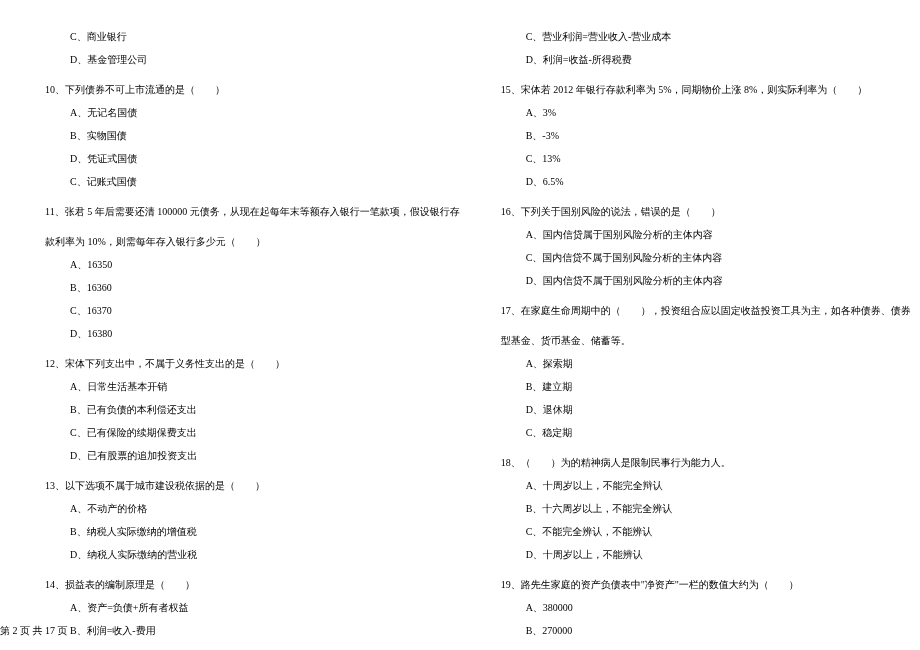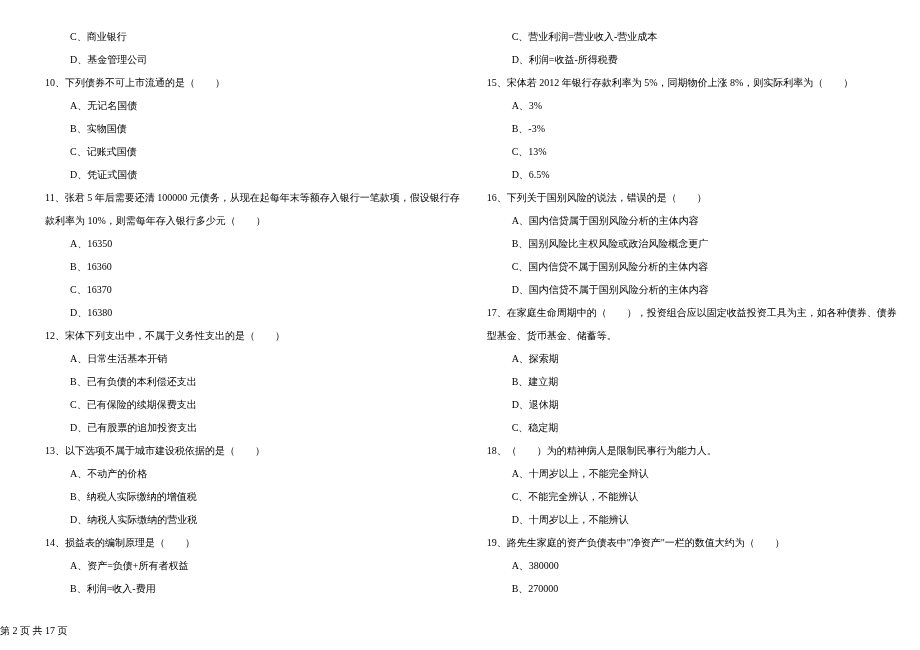--- a/index.html
+++ b/index.html
@@ -13,59 +13,60 @@
       background: #ffffff;
       font-family: "SimSun", "宋体", serif;
       font-size: 10px;
       color: #000000;
       position: relative;
       overflow: hidden;
     }
     .page-container {
       display: flex;
       padding: 30px 40px 10px 40px;
-      gap: 22px;
+      gap: 36px;
     }
     .column {
       flex: 1;
       display: flex;
       flex-direction: column;
       gap: 9px;
     }
     .line {
       line-height: 1.4;
       white-space: nowrap;
     }
     .indent-1 {
       padding-left: 30px;
     }
     .indent-q {
       padding-left: 5px;
+      margin-top: 7px;
     }
     .footer {
       position: absolute;
       bottom: 12px;
       left: 0;
       right: 0;
       text-align: left;
       font-size: 10px;
     }
   </style>
 </head>
 <body>
 
 <div class="page-container">
   <div class="column">
     <div class="line indent-1">C、商业银行</div>
     <div class="line indent-1">D、基金管理公司</div>
     <div class="line indent-q">10、下列债券不可上市流通的是（　　）</div>
     <div class="line indent-1">A、无记名国债</div>
     <div class="line indent-1">B、实物国债</div>
+    <div class="line indent-1">D、凭证式国债</div>
     <div class="line indent-1">C、记账式国债</div>
-    <div class="line indent-1">D、凭证式国债</div>
     <div class="line indent-q">11、张君 5 年后需要还清 100000 元债务，从现在起每年末等额存入银行一笔款项，假设银行存</div>
     <div class="line indent-q">款利率为 10%，则需每年存入银行多少元（　　）</div>
     <div class="line indent-1">A、16350</div>
     <div class="line indent-1">B、16360</div>
     <div class="line indent-1">C、16370</div>
     <div class="line indent-1">D、16380</div>
     <div class="line indent-q">12、宋体下列支出中，不属于义务性支出的是（　　）</div>
     <div class="line indent-1">A、日常生活基本开销</div>
     <div class="line indent-1">B、已有负债的本利偿还支出</div>
     <div class="line indent-1">C、已有保险的续期保费支出</div>
@@ -81,31 +82,31 @@
   <div class="column">
     <div class="line indent-1">C、营业利润=营业收入-营业成本</div>
     <div class="line indent-1">D、利润=收益-所得税费</div>
     <div class="line indent-q">15、宋体若 2012 年银行存款利率为 5%，同期物价上涨 8%，则实际利率为（　　）</div>
     <div class="line indent-1">A、3%</div>
     <div class="line indent-1">B、-3%</div>
     <div class="line indent-1">C、13%</div>
     <div class="line indent-1">D、6.5%</div>
     <div class="line indent-q">16、下列关于国别风险的说法，错误的是（　　）</div>
     <div class="line indent-1">A、国内信贷属于国别风险分析的主体内容</div>
-    <div class="line indent-1">B、国别风险比主权风险或政治风险概念更广</div>
     <div class="line indent-1">C、国内信贷不属于国别风险分析的主体内容</div>
     <div class="line indent-1">D、国内信贷不属于国别风险分析的主体内容</div>
     <div class="line indent-q">17、在家庭生命周期中的（　　），投资组合应以固定收益投资工具为主，如各种债券、债券</div>
     <div class="line indent-q">型基金、货币基金、储蓄等。</div>
     <div class="line indent-1">A、探索期</div>
     <div class="line indent-1">B、建立期</div>
     <div class="line indent-1">D、退休期</div>
     <div class="line indent-1">C、稳定期</div>
     <div class="line indent-q">18、（　　）为的精神病人是限制民事行为能力人。</div>
     <div class="line indent-1">A、十周岁以上，不能完全辩认</div>
+    <div class="line indent-1">B、十六周岁以上，不能完全辨认</div>
     <div class="line indent-1">C、不能完全辨认，不能辨认</div>
     <div class="line indent-1">D、十周岁以上，不能辨认</div>
     <div class="line indent-q">19、路先生家庭的资产负债表中"净资产"一栏的数值大约为（　　）</div>
     <div class="line indent-1">A、380000</div>
     <div class="line indent-1">B、270000</div>
   </div>
 </div>
 
 <div class="footer">第 2 页 共 17 页</div>
 

